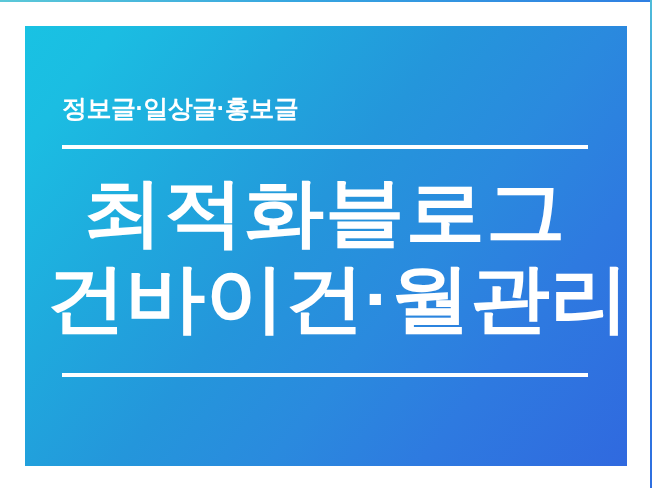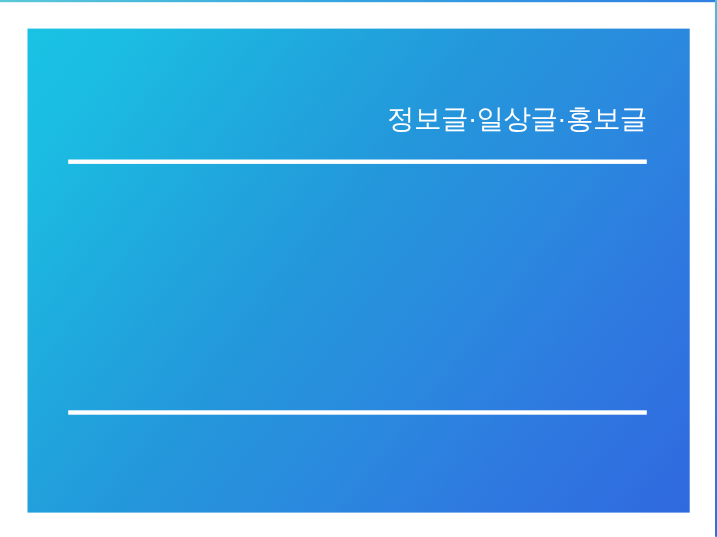--- a/index.html
+++ b/index.html
@@ -70,24 +70,24 @@
     background: #ffffff;
   }
   .rule-top { top: 119px; }
   .rule-bottom { top: 347px; }
 
   .subtitle {
     position: absolute;
     left: 0;
     top: 66px;
     width: 526px;
-    text-align: right;
+    text-align: left;
     color: #ffffff;
     font-size: 25px;
-    font-weight: normal;
+    font-weight: bold;
     letter-spacing: -0.5px;
     line-height: 32px;
     white-space: nowrap;
   }
 
   .title-block {
     position: absolute;
     left: 0;
     top: 143px;
     width: 526px;
@@ -116,17 +116,21 @@
 <div class="top-hairline"></div>
 <div class="right-hairline"></div>
 
 <div class="banner-card">
   <div class="banner-inner">
 
     <div class="subtitle">정보글·일상글·홍보글</div>
 
     <div class="rule rule-top"></div>
 
+    <div class="title-block">
+      <span class="title-line title-line-1">최적화블로그</span>
+      <span class="title-line title-line-2">건바이건·월관리</span>
+    </div>
 
     <div class="rule rule-bottom"></div>
 
   </div>
 </div>
 
 </body></html>

